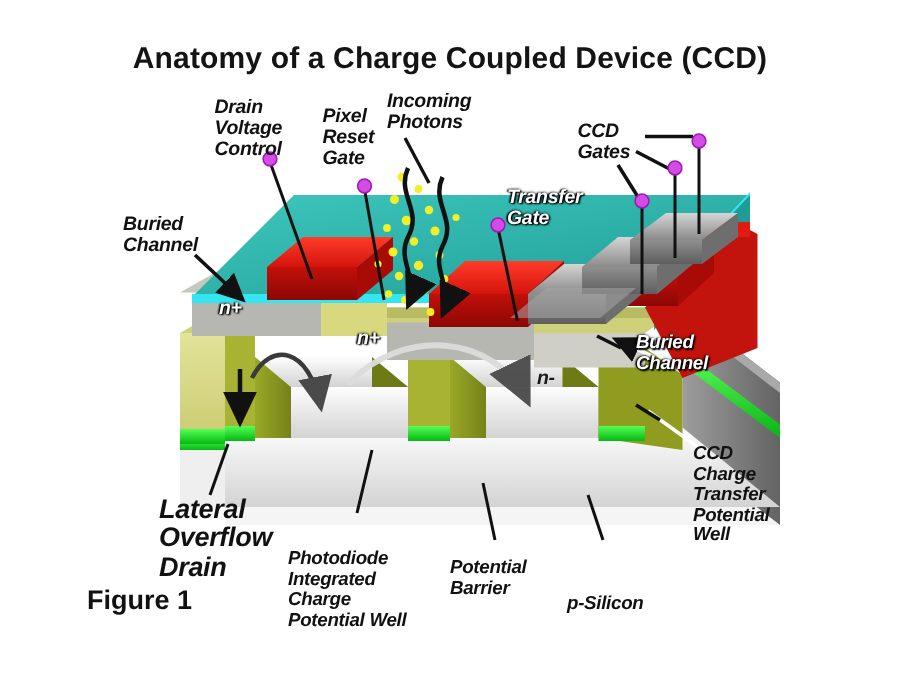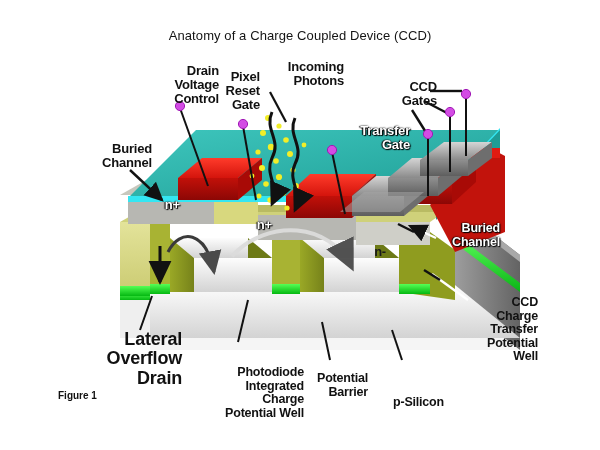--- a/index.html
+++ b/index.html
@@ -9,42 +9,43 @@
     background:#ffffff;
     overflow:hidden;
     font-family:"Liberation Sans", sans-serif;
   }
   #svgroot{position:absolute;left:0;top:0;width:600px;height:450px;}
   .lbl{
     position:absolute;
     font-family:"Liberation Sans", sans-serif;
     font-weight:bold;
     color:#111111;
-    text-align:right;
+    text-align:left;
     line-height:1.08;
     white-space:pre-line;
     letter-spacing:-0.2px;
+    font-style:italic;
   }
   .lbl.white{
     color:#ffffff;
     text-shadow:0 0 2px #000, 1px 1px 1px #000, -1px 0 1px #000;
   }
   #title{
     position:absolute;
     left:0;top:28px;width:600px;
     text-align:center;
-    font-size:13px;
-    font-weight:normal;
+    font-size:20px;
+    font-weight:bold;
     color:#141414;
     letter-spacing:0.1px;
   }
   #figure{
     position:absolute;
     left:58px;top:390px;
-    font-size:10px;font-weight:bold;color:#111;
+    font-size:18px;font-weight:bold;color:#111;
   }
 </style>
 </head>
 <body>
 
 <div id="stage">
 
   <div id="title">Anatomy of a Charge Coupled Device (CCD)</div>
 
   <svg id="svgroot" viewBox="0 0 600 450">
@@ -272,21 +273,21 @@
       <circle cx="428" cy="134" r="4.6" fill="#d34ce4" stroke="#a018b5" stroke-width="1"></circle>
       <circle cx="450" cy="112" r="4.6" fill="#d34ce4" stroke="#a018b5" stroke-width="1"></circle>
       <circle cx="466" cy="94" r="4.6" fill="#d34ce4" stroke="#a018b5" stroke-width="1"></circle>
     </g>
   </svg>
 
   <div class="lbl" style="left:143px;top:64px;width:76px;font-size:13px;">Drain
 Voltage
 Control</div>
 
-  <div class="lbl" style="left:198px;top:70px;width:62px;font-size:13px;">Pixel
+  <div class="lbl" style="left:215px;top:70px;width:62px;font-size:13px;">Pixel
 Reset
 Gate</div>
 
   <div class="lbl" style="left:258px;top:60px;width:86px;font-size:13px;">Incoming
 Photons</div>
 
   <div class="lbl" style="left:385px;top:80px;width:52px;font-size:13px;">CCD
 Gates</div>
 
   <div class="lbl" style="left:82px;top:142px;width:70px;font-size:13px;">Buried

